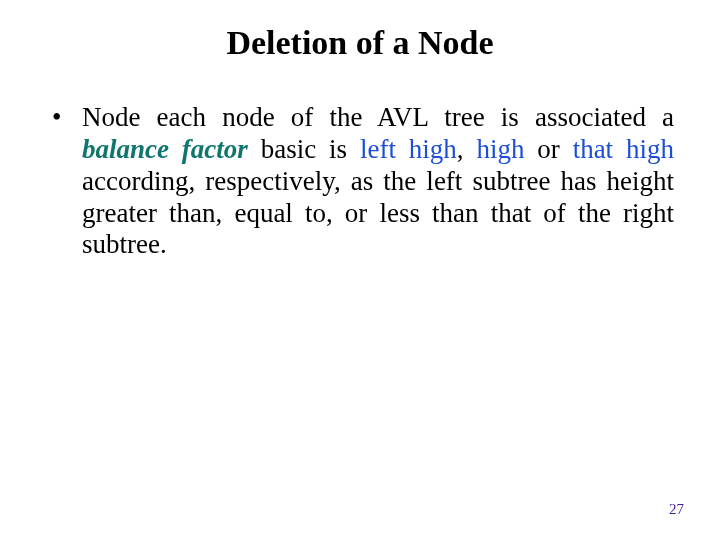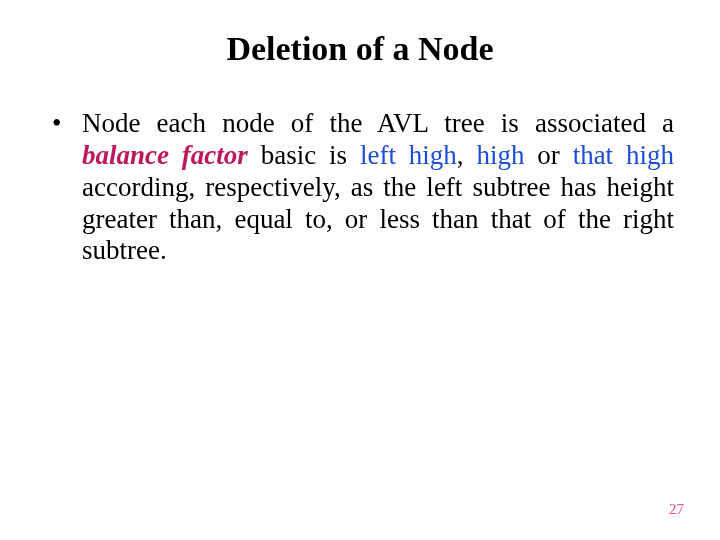--- a/index.html
+++ b/index.html
@@ -15,21 +15,20 @@
     box-sizing: border-box;
     width: 720px;
     height: 540px;
     padding: 24px 46px 20px 46px;
     position: relative;
   }
   .title {
     text-align: center;
     font-weight: bold;
     font-size: 34px;
-    margin-top: 6px;
     margin-bottom: 40px;
   }
   ul.bullets {
     list-style: none;
     padding: 0;
     margin: 0 0 0 0;
   }
   ul.bullets > li {
     position: relative;
     padding-left: 36px;
@@ -41,31 +40,31 @@
   ul.bullets > li::before {
     content: "•";
     position: absolute;
     left: 6px;
     top: 0;
     font-size: 27px;
   }
   .bf {
     font-weight: bold;
     font-style: italic;
-    color: #be185d;
+    color: #0f766e;
   }
   .bl {
     color: #1d4ed8;
   }
   .pagenum {
     position: absolute;
     right: 36px;
     bottom: 22px;
     font-size: 15px;
-    color: #ec4899;
+    color: #4c1d95;
   }
 </style>
 </head>
 <body>
 
 <div class="slide">
 
   <div class="title">Deletion of a Node</div>
 
   <ul class="bullets">

